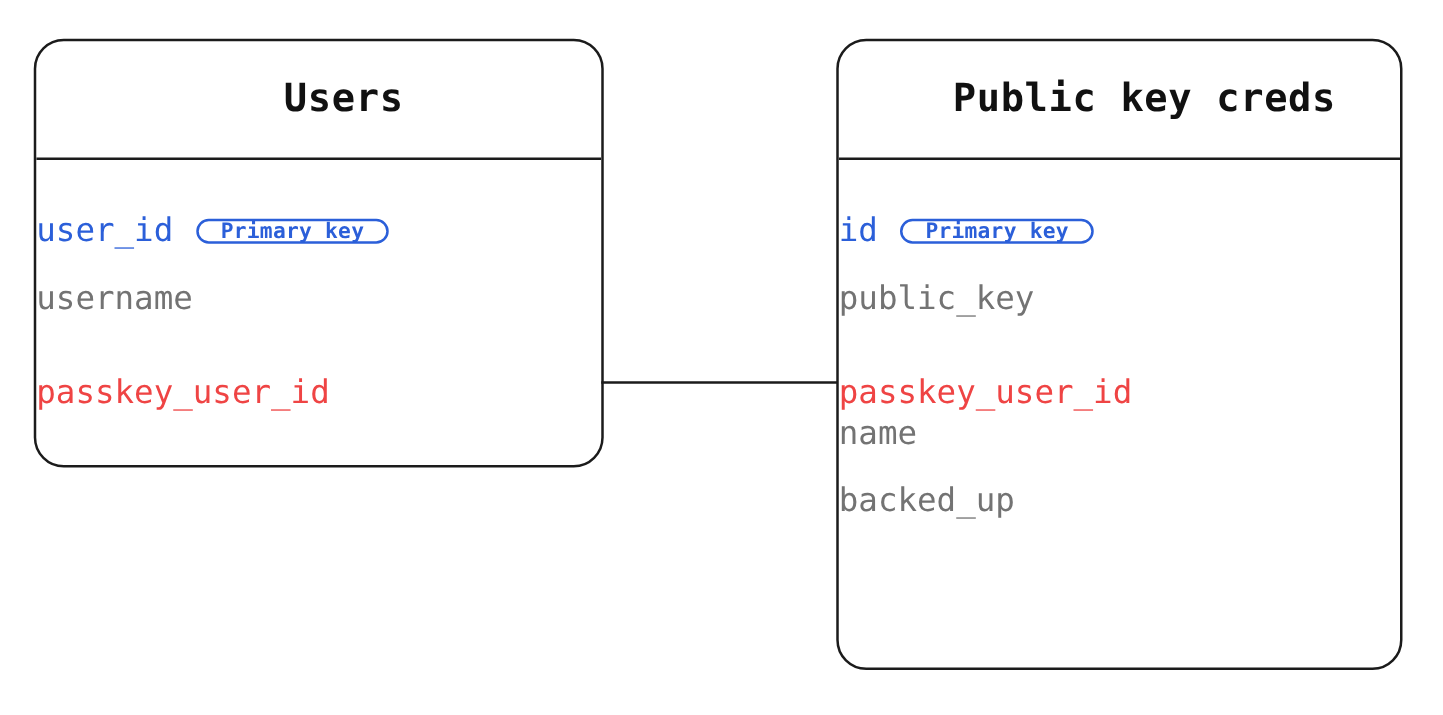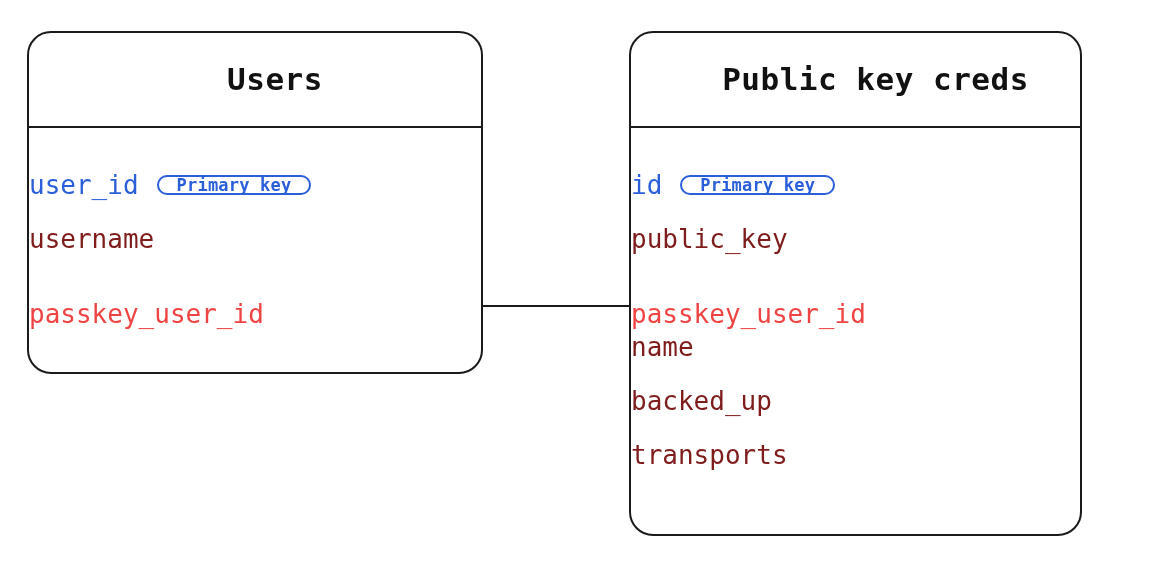--- a/index.html
+++ b/index.html
@@ -52,21 +52,21 @@
   }
   .field-row {
     display: flex;
     align-items: center;
     height: 54px;
     white-space: nowrap;
   }
   .field-name {
     font-family: "DejaVu Sans Mono", "Liberation Mono", monospace;
     font-size: 26px;
-    color: #7f1d1d;
+    color: #737373;
     line-height: 1;
   }
   .field-name.key {
     color: #2b5fd9;
   }
   .field-name.fk {
     color: #ef4444;
     margin-top: 41px;
   }
 
@@ -123,21 +123,21 @@
 
       <div class="field-row">
         <span class="field-name fk">passkey_user_id</span>
       </div>
 
     </div>
   </div>
 
   <div class="connector" style="left:481px; top:305px; width:190px; height:2.2px;"></div>
 
-  <div class="entity" id="entity-public-key-creds" style="left:629px; top:31px; width:453px; height:505px;">
+  <div class="entity" id="entity-public-key-creds" style="left:669px; top:31px; width:453px; height:505px;">
 
     <div class="entity-header">
       <span class="entity-title">Public key creds</span>
     </div>
 
     <div class="entity-fields">
 
       <div class="field-row">
         <span class="field-name key">id</span>
         <span class="badge">
@@ -154,20 +154,17 @@
       </div>
 
       <div class="field-row">
         <span class="field-name">name</span>
       </div>
 
       <div class="field-row">
         <span class="field-name">backed_up</span>
       </div>
 
-      <div class="field-row">
-        <span class="field-name">transports</span>
-      </div>
 
     </div>
   </div>
 
 </div>
 
 </body></html>

